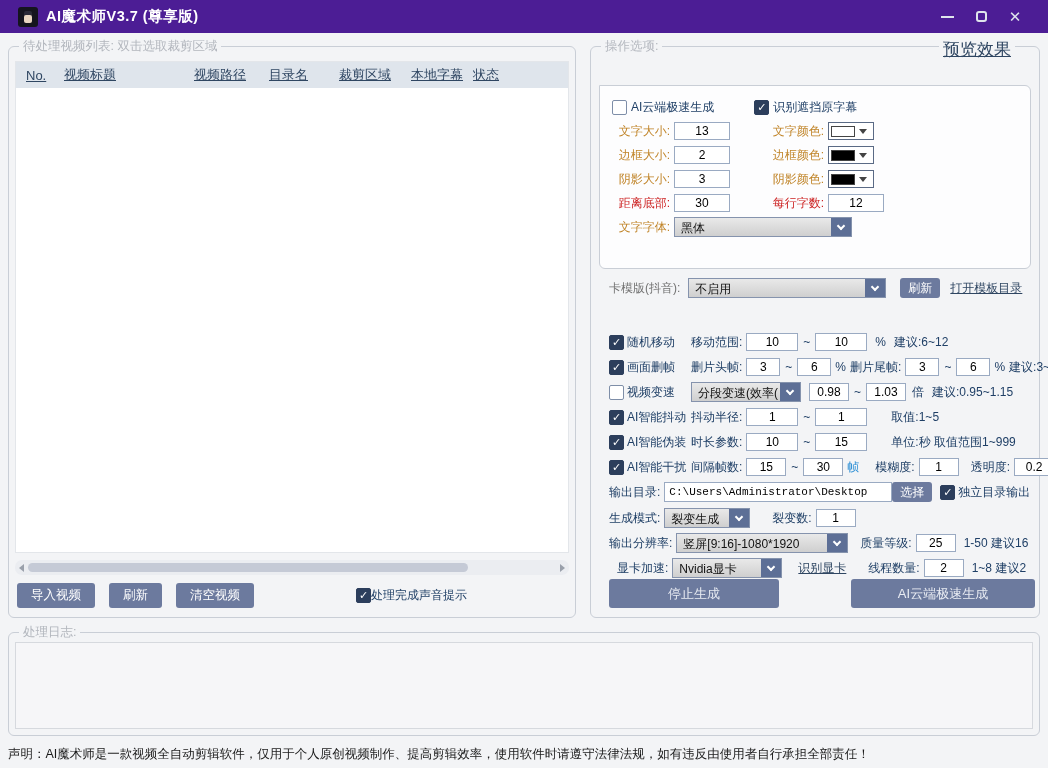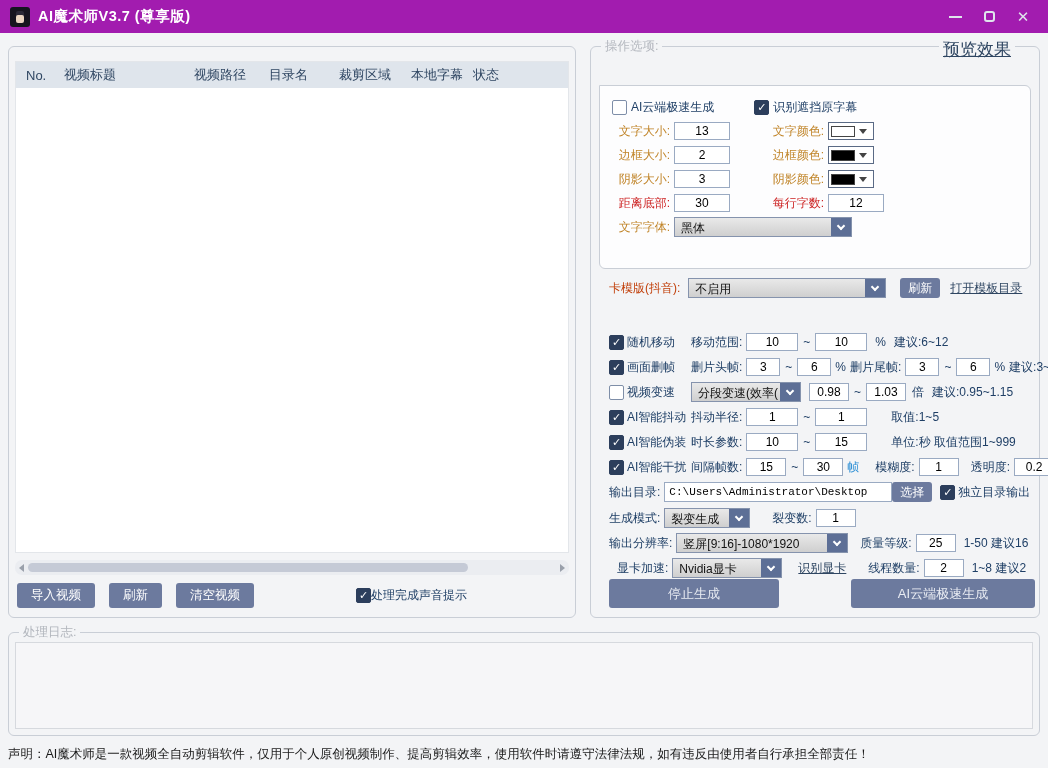--- a/index.html
+++ b/index.html
@@ -1,20 +1,20 @@
 <!DOCTYPE html>
 <html><head>
 <meta charset="utf-8">
 <style>
   * { margin:0; padding:0; box-sizing:border-box; }
   html,body { width:1048px; height:768px; overflow:hidden; }
   body { background:#f3f4f6; font-family:"Liberation Sans","DejaVu Sans",sans-serif; position:relative; }
 
   
-  .titlebar { height:33px; background:#a21caf; display:flex; align-items:center; padding:0 10px; gap:8px; }
+  .titlebar { height:33px; background:#4c1d95; display:flex; align-items:center; padding:0 18px; gap:8px; }
   .app-icon { width:20px; height:20px; background:#15151f; border-radius:3px; position:relative; flex:0 0 auto; }
   .app-icon::before { content:""; position:absolute; left:6px; top:4px; width:8px; height:5px; background:#2a2a38; border-radius:2px 2px 0 0; }
   .app-icon::after { content:""; position:absolute; left:6px; top:8px; width:8px; height:8px; background:#e9d6c2; border-radius:2px; }
   .win-title { color:#fff; font-weight:bold; font-size:14.5px; letter-spacing:.5px; }
   .win-controls { margin-left:auto; display:flex; gap:4px; align-items:center; }
   .win-btn { width:30px; height:26px; display:flex; align-items:center; justify-content:center; color:#dfe5ec; cursor:default; }
   .glyph-min { width:13px; border-top:2px solid #dfe5ec; display:block; }
   .glyph-max { width:11px; height:11px; border:2px solid #dfe5ec; border-radius:3px; display:block; }
   .glyph-close { font-size:15px; line-height:1; }
 
@@ -22,21 +22,21 @@
   .groupbox { position:absolute; border:1px solid #c9ced6; border-radius:6px; }
   .group-title { position:absolute; top:-9px; left:10px; background:#f3f4f6; padding:0 4px; color:#b2b6bd; font-size:12.5px; white-space:nowrap; }
 
   #left-panel  { left:8px;  top:46px;  width:568px;  height:572px; }
   #right-panel { left:590px; top:46px; width:450px;  height:572px; }
   #log-panel   { left:8px;  top:632px; width:1032px; height:104px; }
 
   
   .table { position:absolute; left:6px; right:6px; top:14px; bottom:64px; background:#fff; border:1px solid #e3e6ea; }
   .thead { display:flex; background:#dfe5ec; height:26px; align-items:center; color:#2f4662; font-size:13px; }
-  .th { padding-left:10px; white-space:nowrap; }
+  .th { padding-left:10px; white-space:nowrap;text-decoration:underline; }
   .tbody { position:absolute; top:26px; left:0; right:0; bottom:0; background:#fff; }
 
   .hscroll { position:absolute; left:6px; right:6px; bottom:42px; height:15px; background:#ebedf1; border-radius:7px; display:flex; align-items:center; padding:0 4px; }
   .sarr { width:0; height:0; }
   .sarr.left  { border-top:4px solid transparent; border-bottom:4px solid transparent; border-right:5px solid #9aa0ab; }
   .sarr.right { border-top:4px solid transparent; border-bottom:4px solid transparent; border-left:5px solid #9aa0ab; margin-left:auto; }
   .sthumb { width:440px; height:9px; background:#c5cad6; border-radius:5px; margin-left:4px; }
 
   .left-actions { position:absolute; left:8px; right:8px; bottom:9px; display:flex; align-items:center; gap:14px; }
 
@@ -85,21 +85,21 @@
 
   
   .orow { position:absolute; left:18px; right:4px; display:flex; align-items:center; height:22px;
           font-size:12px; color:#1f3f66; white-space:nowrap; }
   .cbgroup { width:82px; display:flex; align-items:center; gap:3px; flex:0 0 auto; }
   .plbl { margin-right:4px; }
   .tilde { margin:0 5px; color:#1f3f66; }
   .hint { margin-left:8px; }
   .unit-blue { color:#2d8fd5; margin-left:4px; }
   .link { color:#2f4662; text-decoration:underline; font-size:12px; white-space:nowrap; }
-  .olbl { color:#c2410c;text-align:right; }
+  .olbl { color:#737373;text-align:right; }
 
   .preview-link { position:absolute; top:-9px; right:24px; background:#f3f4f6; padding:0 4px; font-size:17px; }
 
   
   .log-area { position:absolute; left:6px; right:6px; top:9px; bottom:6px; background:#f6f6f8; border:1px solid #d6d9de; }
 
   .disclaimer { position:absolute; left:8px; top:746px; font-size:12.5px; color:#1a1a1a; white-space:nowrap; }
 </style>
 </head>
 <body>
@@ -114,20 +114,21 @@
     <div class="win-btn">
         <span class="glyph-max"></span>
       </div>
     <div class="win-btn">
         <span class="glyph-close">✕</span>
       </div>
   </div>
 </div>
 
 <div class="groupbox" id="left-panel">
+  <span class="group-title">待处理视频列表: 双击选取裁剪区域</span>
 
   <div class="table">
     <div class="thead">
       <div class="th" style="width:38px">No.</div>
       <div class="th" style="width:130px">视频标题</div>
       <div class="th" style="width:75px">视频路径</div>
       <div class="th" style="width:70px">目录名</div>
       <div class="th" style="width:72px">裁剪区域</div>
       <div class="th" style="width:62px">本地字幕</div>
       <div class="th" style="width:45px">状态</div>

